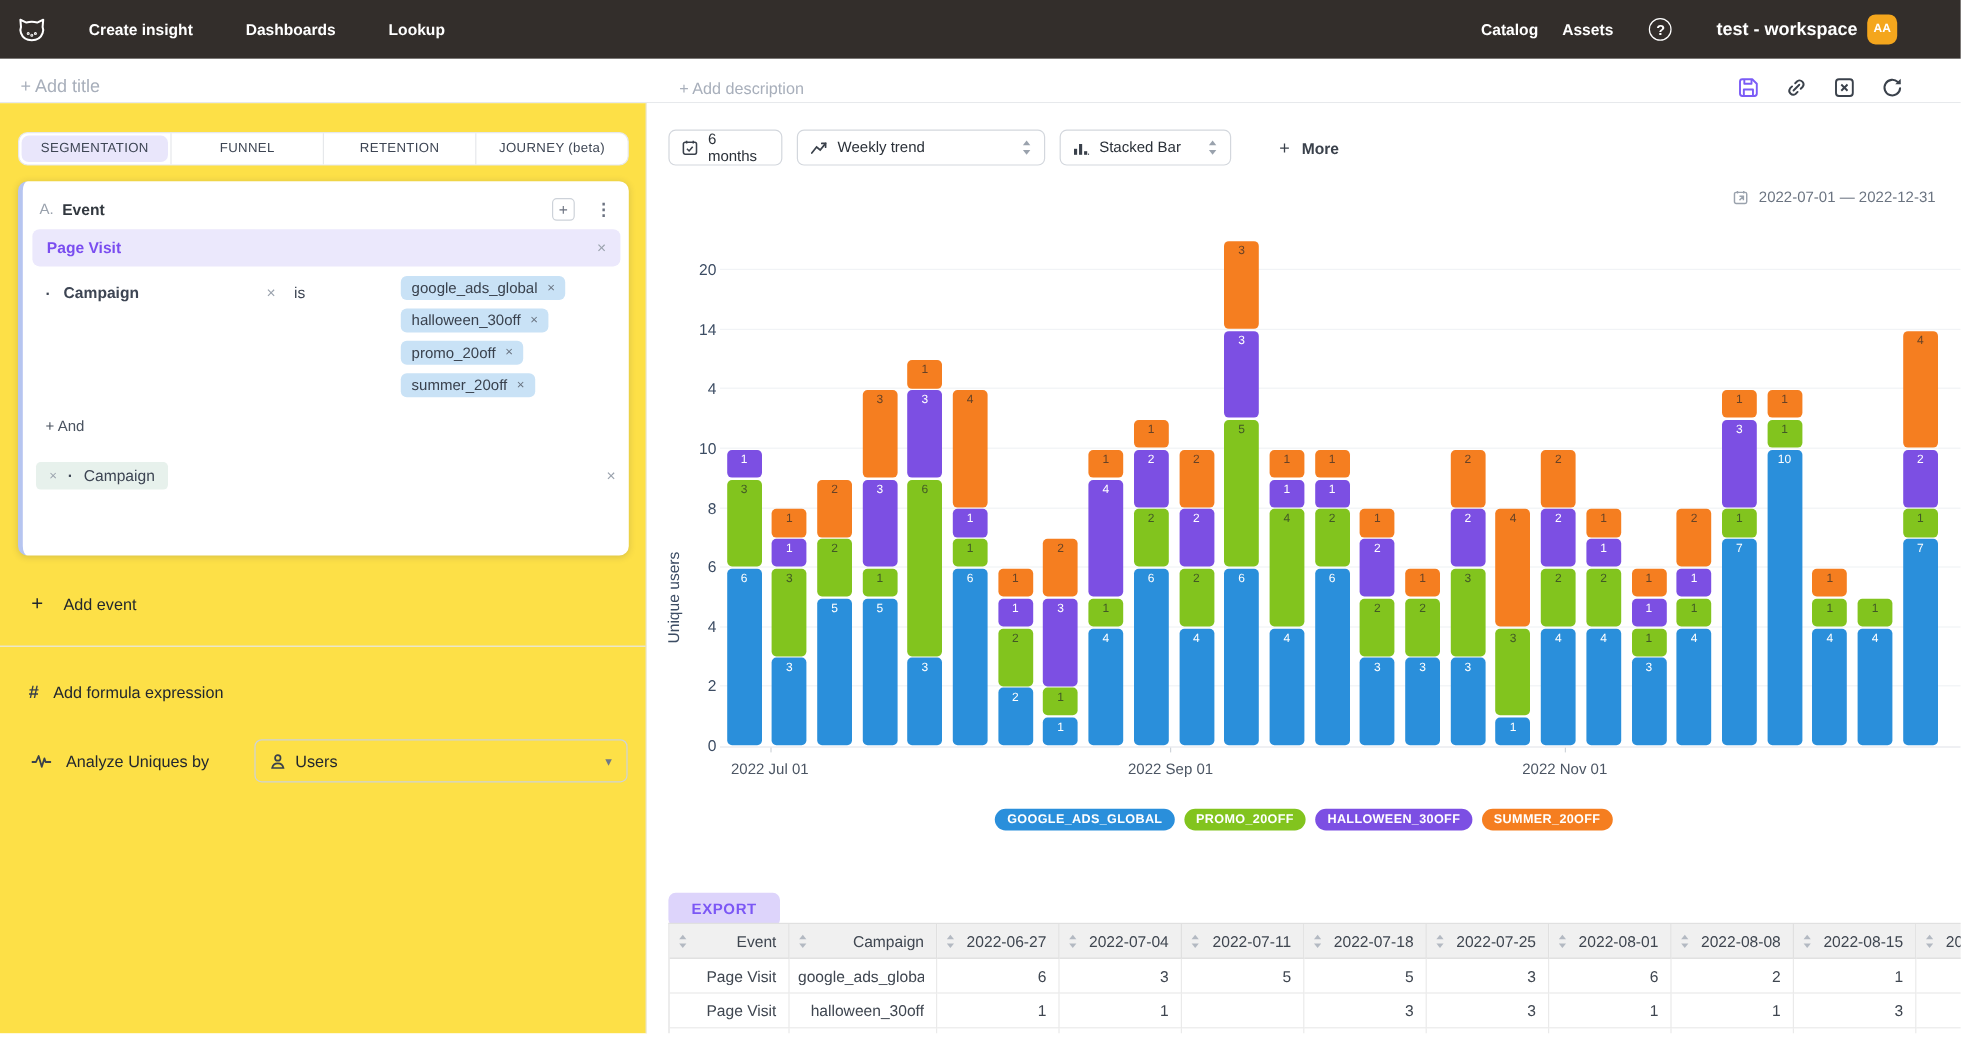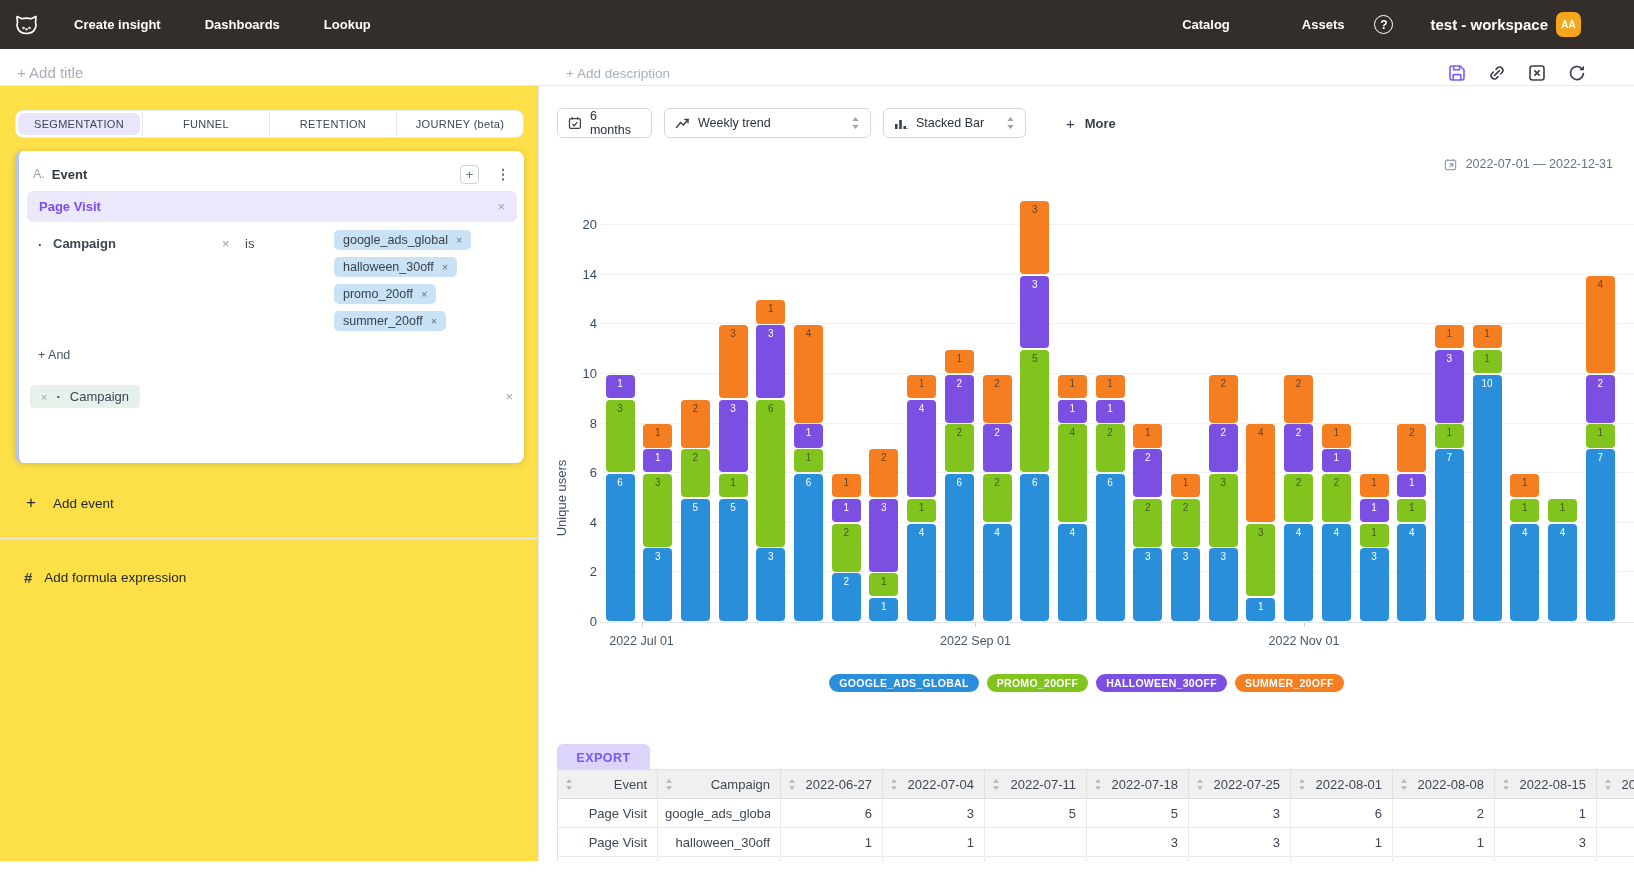--- a/index.html
+++ b/index.html
@@ -12,21 +12,21 @@
   .nav-logo { margin-left:12px; width:28px; height:28px; display:flex; align-items:center; justify-content:center; cursor:pointer; }
   .nav-left { display:flex; align-items:center; margin-left:34px; gap:44px; }
   .nav-link { color:#fff; font-size:13px; font-weight:bold; cursor:pointer; white-space:nowrap; }
   .nav-search { position:absolute; left:562px; top:8px; width:386px; height:33px; background:#191715; border-radius:8px; display:flex; align-items:center; padding:0 14px; }
   .nav-search input { flex:1; background:transparent; border:none; outline:none; color:#cfcbc8; font-size:13.5px; font-family:"Liberation Sans", sans-serif; }
   .nav-search input::placeholder { color:#847f7b; }
   .nav-right { position:absolute; right:53px; top:0; height:49px; display:flex; align-items:center; }
   .help-circle { width:19px; height:19px; border:1.5px solid #fff; border-radius:50%; color:#fff; font-size:12px; font-weight:bold; display:flex; align-items:center; justify-content:center; margin-left:30px; cursor:pointer; }
   .workspace { color:#fff; font-size:15px; font-weight:bold; margin-left:37px; white-space:nowrap; }
   .avatar { width:25px; height:25px; background:#f4a61d; border-radius:7px; color:#fff; font-size:10px; font-weight:bold; display:flex; align-items:center; justify-content:center; margin-left:8px; cursor:pointer; }
-  .mr48 { margin-right:72px; }
+  .mr48 { margin-right:20px; }
 
   
   .titlebar { position:relative; height:37px; background:#fff; border-bottom:1px solid #e7e9ec; }
   .add-title { position:absolute; left:17px; top:15px; color:#a8afbb; font-size:15px; cursor:pointer; }
   .add-desc  { position:absolute; left:566px; top:17px; color:#a8afbb; font-size:13.5px; cursor:pointer; }
   .tb-icons { position:absolute; right:47px; top:14px; display:flex; gap:20px; align-items:center; }
   .tb-icons .icn { width:20px; height:20px; cursor:pointer; }
 
   
   .content { display:flex; height:775px; }
@@ -235,20 +235,36 @@
 
     <div class="add-event">
       <span class="pl">+</span>
       <span class="tx">Add event</span>
     </div>
     <div class="divider"></div>
     <div class="formula">
       <span class="hs">#</span>
       <span class="tx">Add formula expression</span>
     </div>
+    <div class="analyze">
+      <span>
+        <svg width="17" height="14" viewBox="0 0 17 14" fill="none" stroke="#3a414b" stroke-width="1.5" stroke-linejoin="round" stroke-linecap="round">
+          <path d="M1 8 h3 l2.2 -5 2.6 9 2.2 -7 1 3 h4"></path>
+        </svg>
+      </span>
+      <span class="tx">Analyze Uniques by</span>
+      <div class="an-select">
+        <svg width="13" height="13" viewBox="0 0 13 13" fill="none" stroke="#3a414b" stroke-width="1.4">
+          <circle cx="6.5" cy="3.6" r="2.3"></circle>
+            <path d="M1.8 12 a4.8 4.8 0 0 1 9.4 0 Z"></path>
+        </svg>
+        <span class="val">Users</span>
+        <span class="chev">▾</span>
+      </div>
+    </div>
   </aside>
 
   <section class="pane" id="chart-pane">
     <div class="controls">
       <div class="ctl w95">
         <svg width="14" height="14" viewBox="0 0 14 14" fill="none" stroke="#3a414b" stroke-width="1.3">
           <rect x="1.5" y="2.5" width="11" height="10" rx="1.5"></rect>
             <path d="M4.2 1.2 v2.4 M9.8 1.2 v2.4 M4.5 8 l1.8 1.8 3-3.6"></path>
         </svg>
         <span>6 months</span>

